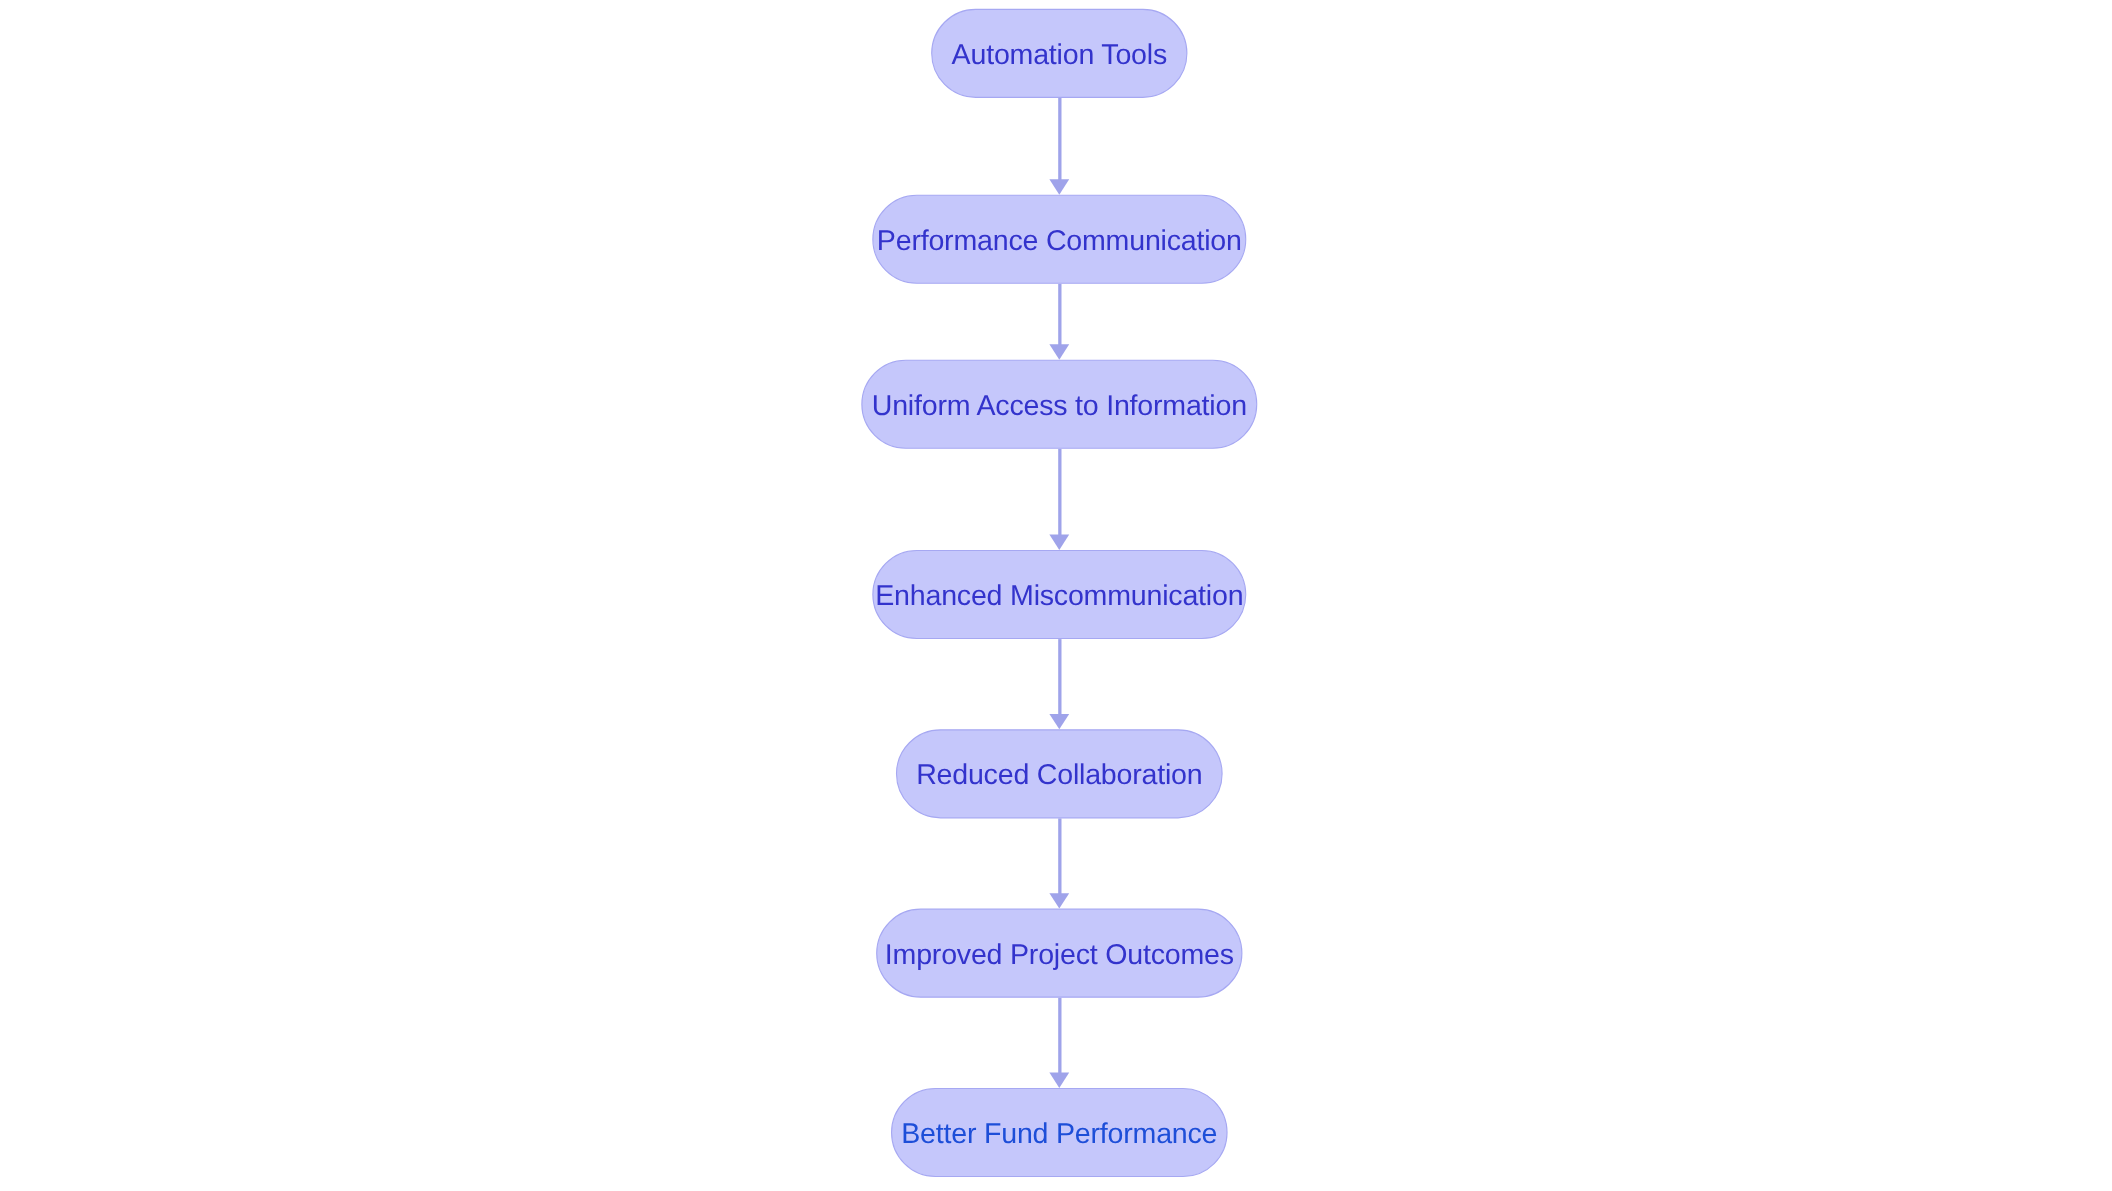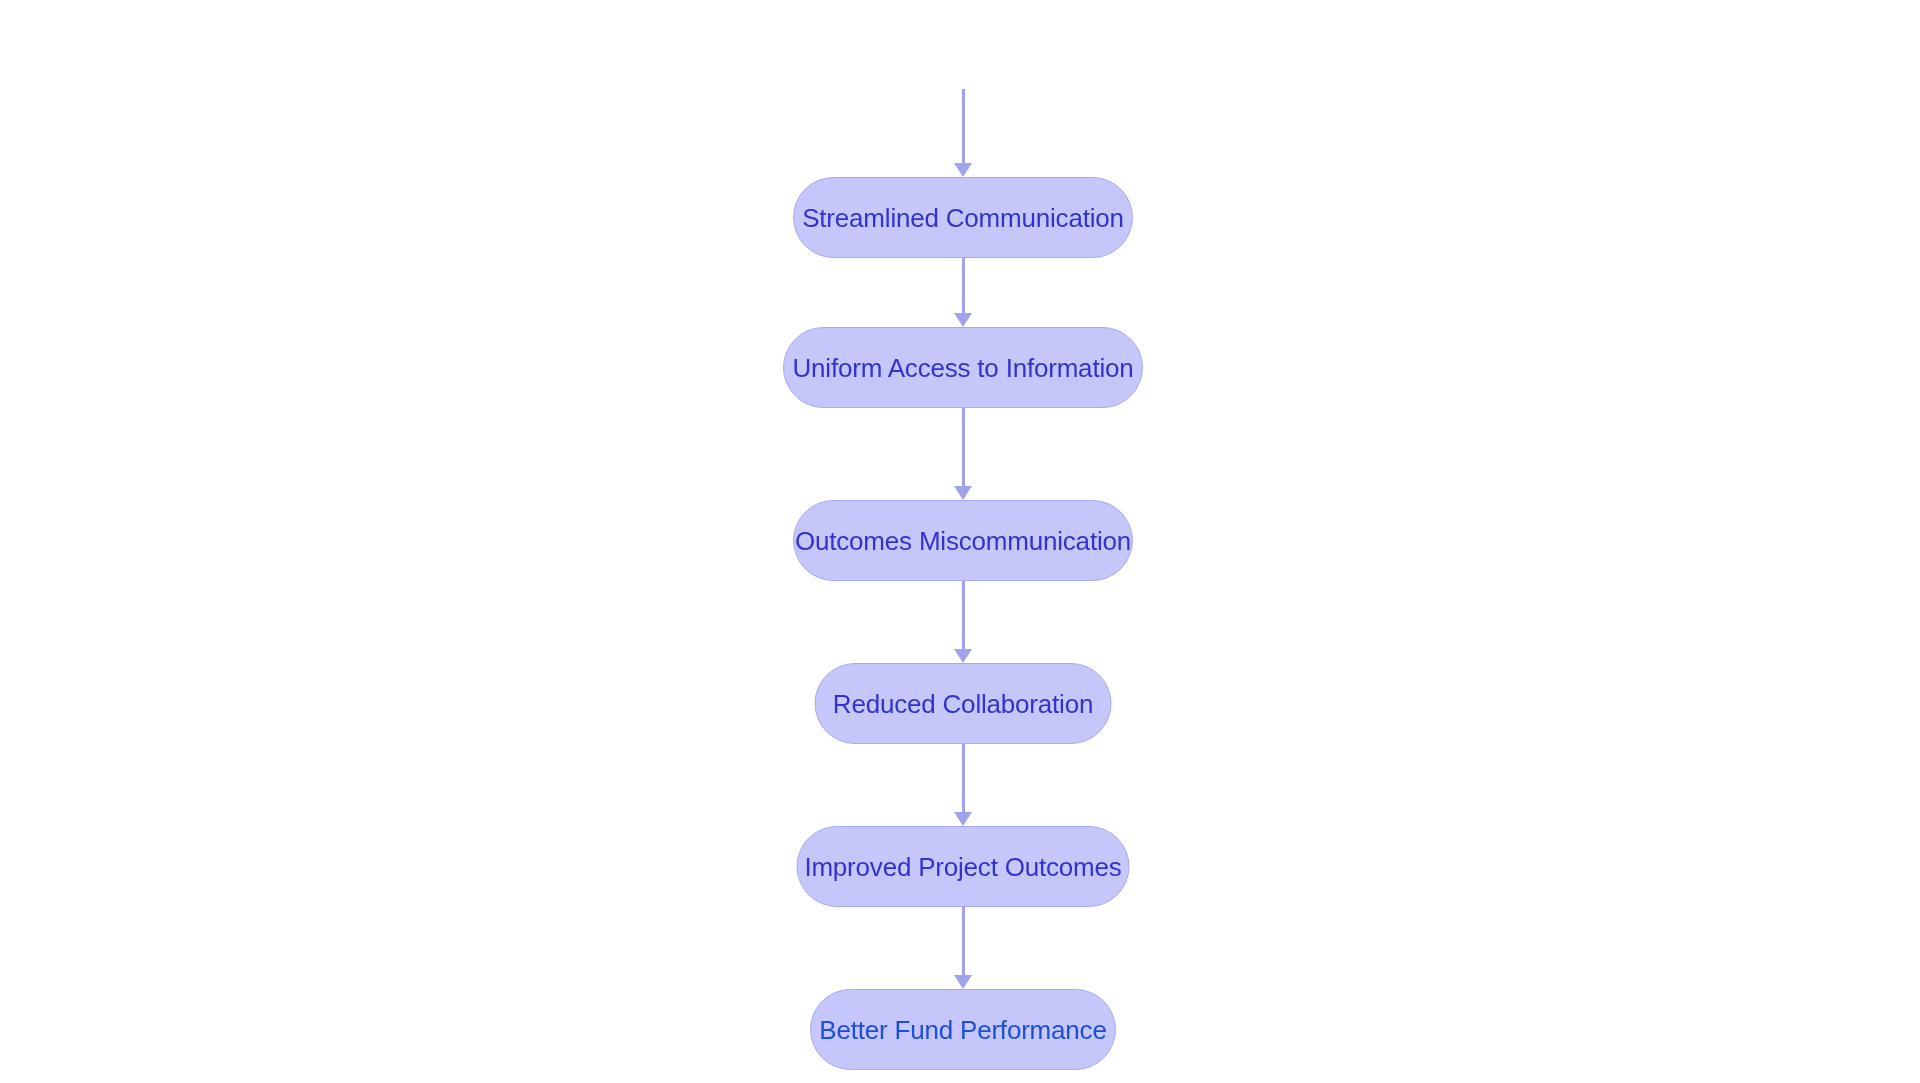--- a/index.html
+++ b/index.html
@@ -102,28 +102,31 @@
     </div>
     <div class="flow-edge" style="left: 963px; top: 744px; height: 82px;">
       <div class="edge-line" style="height: 69px; width: 3px; margin-left: -1.5px; background: rgb(159, 163, 234);"></div>
       <div class="edge-arrowhead" style="border-top-color: rgb(159, 163, 234);"></div>
     </div>
     <div class="flow-edge" style="left: 963px; top: 907px; height: 82px;">
       <div class="edge-line" style="height: 69px; width: 3px; margin-left: -1.5px; background: rgb(159, 163, 234);"></div>
       <div class="edge-arrowhead" style="border-top-color: rgb(159, 163, 234);"></div>
     </div>
 
+    <div class="flow-node" style="left: 963px; top: 8px; width: 233px; background: rgb(197, 199, 251); border-color: rgb(166, 168, 242);">
+      <span class="node-label" style="color: rgb(51, 51, 204);">Automation Tools</span>
+    </div>
     <div class="flow-node" style="left: 963px; top: 177px; width: 340px; background: rgb(197, 199, 251); border-color: rgb(166, 168, 242);">
-      <span class="node-label" style="color: rgb(51, 51, 204);">Streamlined Communication</span>
+      <span class="node-label" style="color: rgb(51, 51, 204);">Performance Communication</span>
     </div>
     <div class="flow-node" style="left: 963px; top: 327px; width: 360px; background: rgb(197, 199, 251); border-color: rgb(166, 168, 242);">
       <span class="node-label" style="color: rgb(51, 51, 204);">Uniform Access to Information</span>
     </div>
     <div class="flow-node" style="left: 963px; top: 500px; width: 340px; background: rgb(197, 199, 251); border-color: rgb(166, 168, 242);">
-      <span class="node-label" style="color: rgb(51, 51, 204);">Outcomes Miscommunication</span>
+      <span class="node-label" style="color: rgb(51, 51, 204);">Enhanced Miscommunication</span>
     </div>
     <div class="flow-node" style="left: 963px; top: 663px; width: 297px; background: rgb(197, 199, 251); border-color: rgb(166, 168, 242);">
       <span class="node-label" style="color: rgb(51, 51, 204);">Reduced Collaboration</span>
     </div>
     <div class="flow-node" style="left: 963px; top: 826px; width: 333px; background: rgb(197, 199, 251); border-color: rgb(166, 168, 242);">
       <span class="node-label" style="color: rgb(51, 51, 204);">Improved Project Outcomes</span>
     </div>
     <div class="flow-node" style="left: 963px; top: 989px; width: 306px; background: rgb(197, 199, 251); border-color: rgb(166, 168, 242);">
       <span class="node-label" style="color: #1d4ed8;">Better Fund Performance</span>
     </div>

